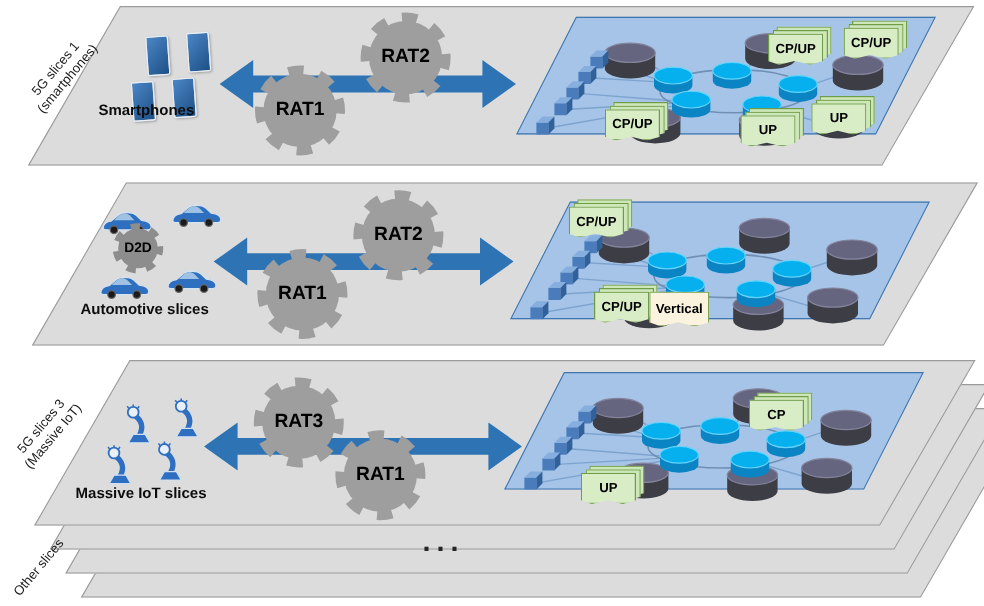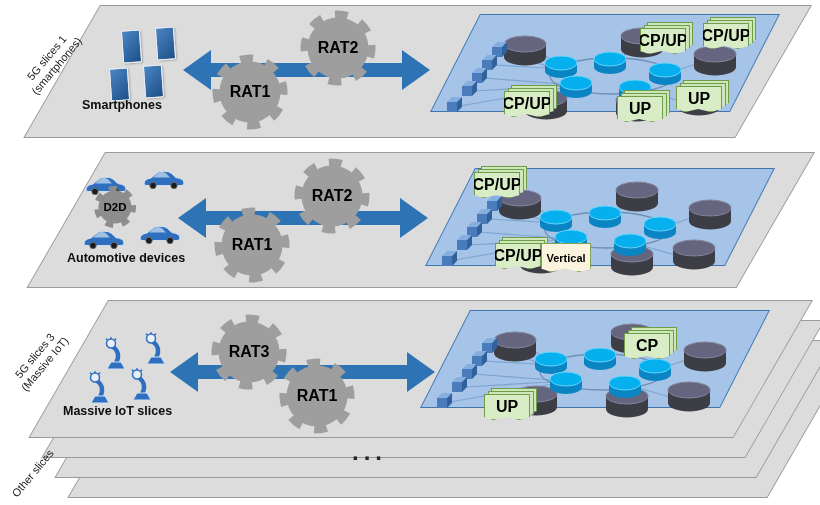--- a/index.html
+++ b/index.html
@@ -20,21 +20,21 @@
     font-weight:bold;font-size:16px;color:#000;text-align:center;}
 
   .netsvg{position:absolute;}
 
   .doc-stack{position:absolute;width:53px;height:34px;}
   .doc-sheet{position:absolute;width:46px;height:26px;background:#cde7b8;border:1.5px solid #6f9c49;
     box-sizing:border-box;clip-path:polygon(0 0,100% 0,100% 88%,76% 100%,48% 88%,20% 100%,0 88%);}
   .doc-sheet.b1{right:0;top:0;}
   .doc-sheet.b2{right:3px;top:3px;}
   .doc-front{left:0;top:6px;display:flex;align-items:center;justify-content:center;
-    font-weight:bold;font-size:16px;color:#000;background:#d8ecc6;}
+    font-weight:bold;font-size:11px;color:#000;background:#d8ecc6;}
   .doc-single{position:absolute;width:50px;height:29px;background:#fbf3de;border:1.5px solid #7fa457;
     box-sizing:border-box;display:flex;align-items:center;justify-content:center;
     font-weight:bold;font-size:11px;color:#000;
     clip-path:polygon(0 0,100% 0,100% 88%,76% 100%,48% 88%,20% 100%,0 88%);}
 
   .phone{position:absolute;width:17px;height:31px;background:linear-gradient(135deg,#4b86c6,#1d4f85);
     border:1px solid #e8eef5;border-radius:2px;box-shadow:1px 1px 2px rgba(0,0,0,.25);transform:rotate(-4deg);}
   .caricon,.roboticon{position:absolute;}
 
   .d2d{position:absolute;width:54px;height:54px;}
@@ -53,21 +53,21 @@
 
     <div class="side-label" style="left:-8px;top:49px">
       <div>5G slices 1</div>
       <div>(smartphones)</div>
     </div>
 
     <div class="phone" style="left:122px;top:30px"></div>
     <div class="phone" style="left:156px;top:27px"></div>
     <div class="phone" style="left:110px;top:68px"></div>
     <div class="phone" style="left:144px;top:65px"></div>
-    <div class="device-label" style="left:82px;top:98px">Smartphones</div>
+    <div class="device-label" style="left:82px;top:85px">Smartphones</div>
 
     <svg class="arrow" style="left:183px;top:48px" width="247" height="44" viewBox="0 0 247 44">
       <polygon points="0,22 28,2 28,15 219,15 219,2 247,22 219,42 219,29 28,29 28,42" fill="#2e74b5"></polygon>
     </svg>
 
     <div class="gear" style="left:293px;top:3px">
       <svg width="90" height="90" viewBox="0 0 90 90">
         <circle cx="45" cy="45" r="30" fill="none" stroke="#9e9e9e" stroke-width="15" stroke-dasharray="11.5 12.06" stroke-dashoffset="3"></circle>
         <circle cx="45" cy="45" r="30.5" fill="#9e9e9e"></circle>
       </svg>
@@ -231,21 +231,21 @@
       <path d="M16,5 l-5,4.5 h17 l-4,-4.2 q-2,-1.6 -4.5,-1.6 z" fill="#9fc1e4"></path>
       <circle cx="11" cy="17.5" r="3.2" fill="#1b1b1b" stroke="#6a6a6a"></circle>
         <circle cx="32" cy="17.5" r="3.2" fill="#1b1b1b" stroke="#6a6a6a"></circle>
     </svg>
     <svg class="caricon" style="left:138px;top:223px" width="44" height="22" viewBox="0 0 44 22">
       <path d="M2,16 q0,-5 7,-6 l6,-5 q2,-1.8 7,-1.8 q5,0 7.5,2.2 l4.5,4.2 q8,1 8,5.4 q0,2.6 -3,2.6 l-34,0 q-3,0 -3,-1.6 z" fill="#2e6fc0" stroke="#d6e2f0"></path>
       <path d="M16,5 l-5,4.5 h17 l-4,-4.2 q-2,-1.6 -4.5,-1.6 z" fill="#9fc1e4"></path>
       <circle cx="11" cy="17.5" r="3.2" fill="#1b1b1b" stroke="#6a6a6a"></circle>
         <circle cx="32" cy="17.5" r="3.2" fill="#1b1b1b" stroke="#6a6a6a"></circle>
     </svg>
-    <div class="device-label" style="left:67px;top:251px">Automotive devices</div>
+    <div class="device-label" style="left:67px;top:251px">Automotive slices</div>
 
     <svg class="arrow" style="left:178px;top:196px" width="250" height="44" viewBox="0 0 250 44">
       <polygon points="0,22 28,2 28,15 222,15 222,2 250,22 222,42 222,29 28,29 28,42" fill="#2e74b5"></polygon>
     </svg>
 
     <div class="gear" style="left:287px;top:151px">
       <svg width="90" height="90" viewBox="0 0 90 90">
         <circle cx="45" cy="45" r="30" fill="none" stroke="#9e9e9e" stroke-width="15" stroke-dasharray="11.5 12.06" stroke-dashoffset="3"></circle>
         <circle cx="45" cy="45" r="30.5" fill="#9e9e9e"></circle>
       </svg>

